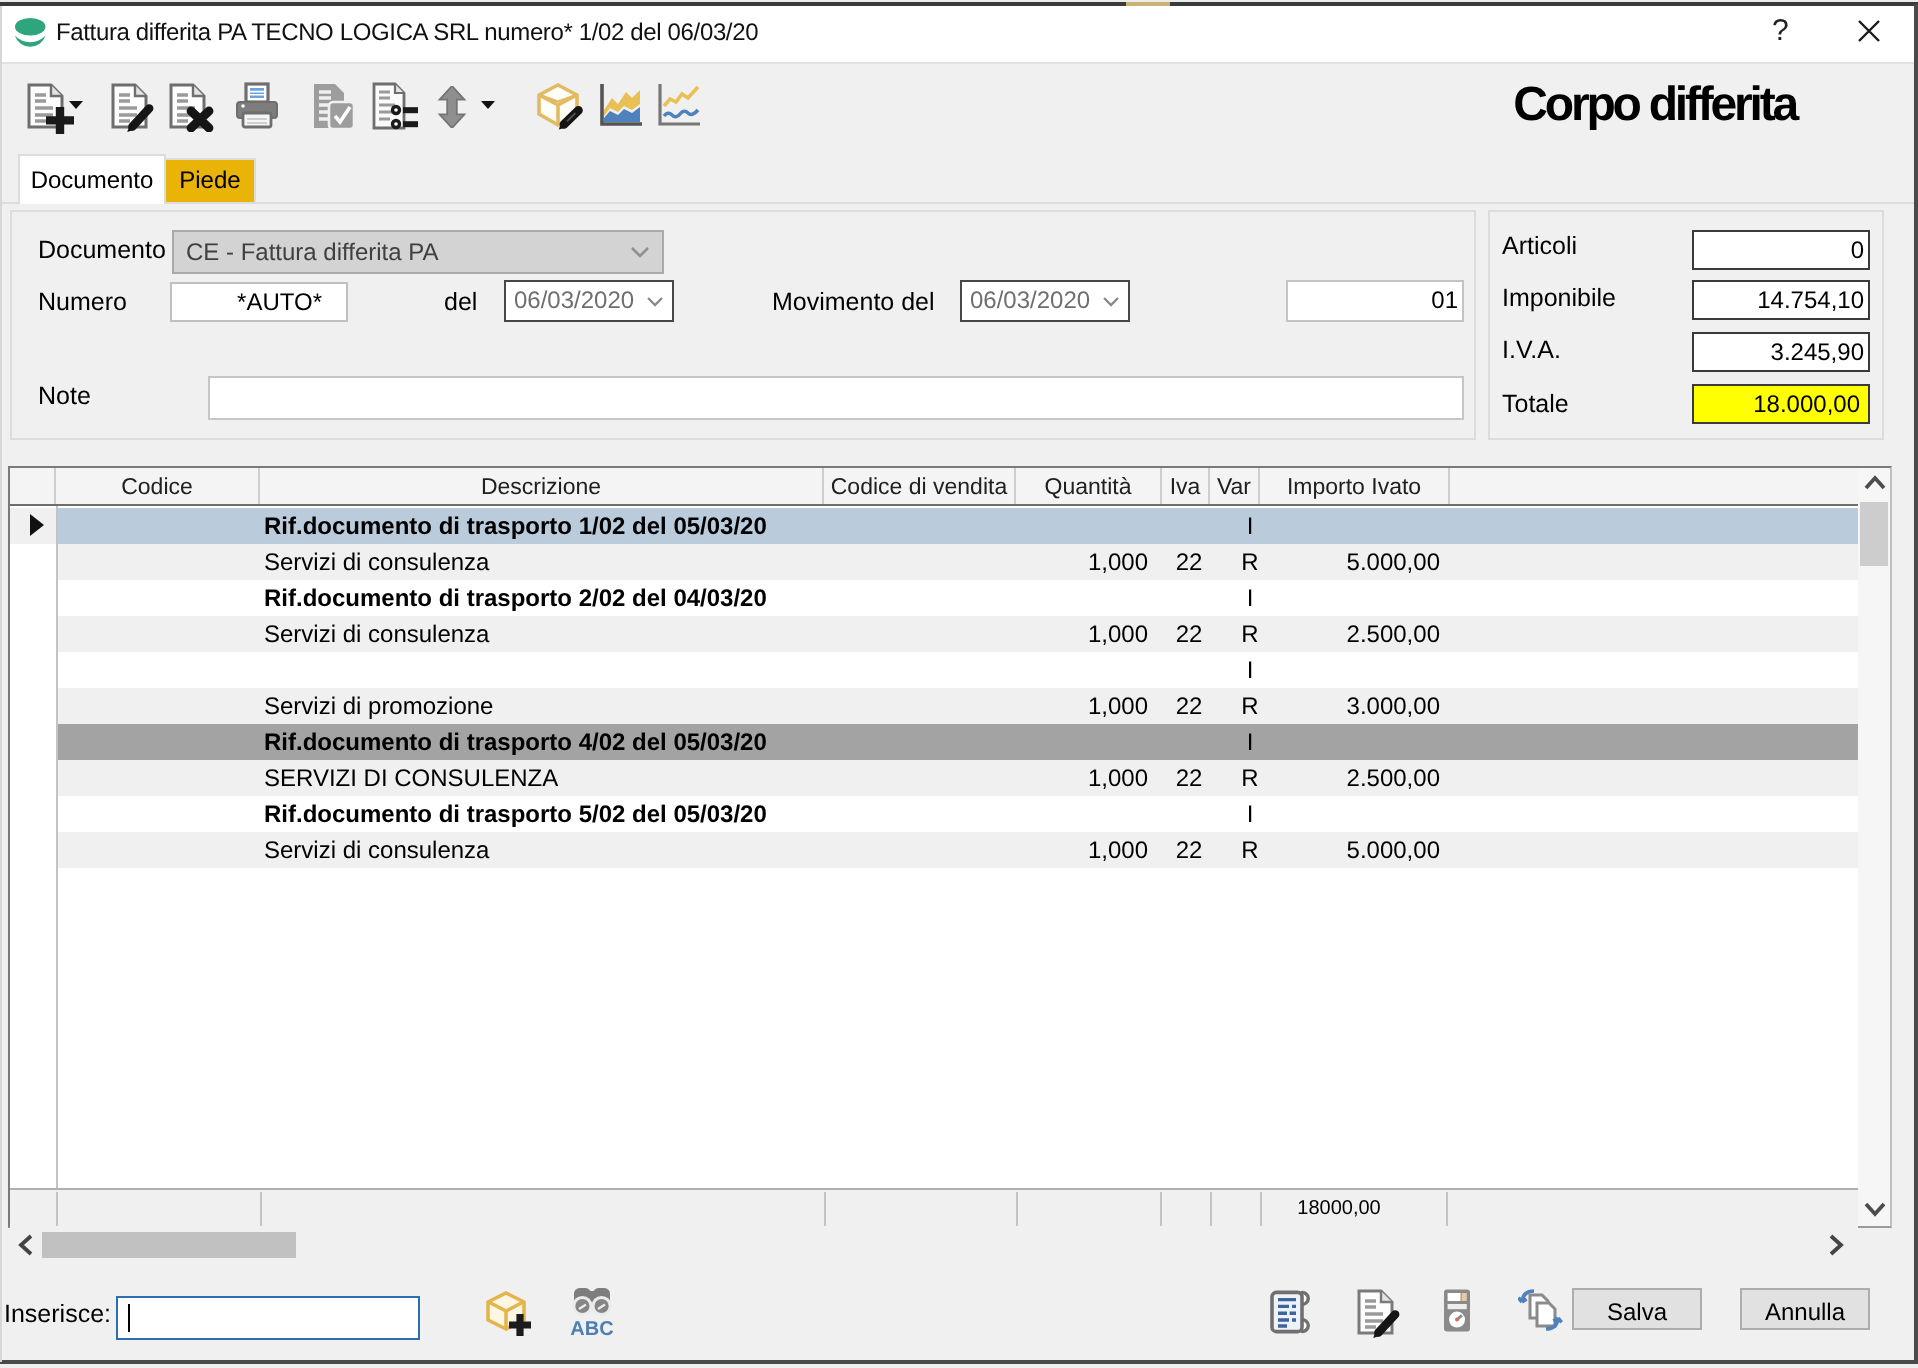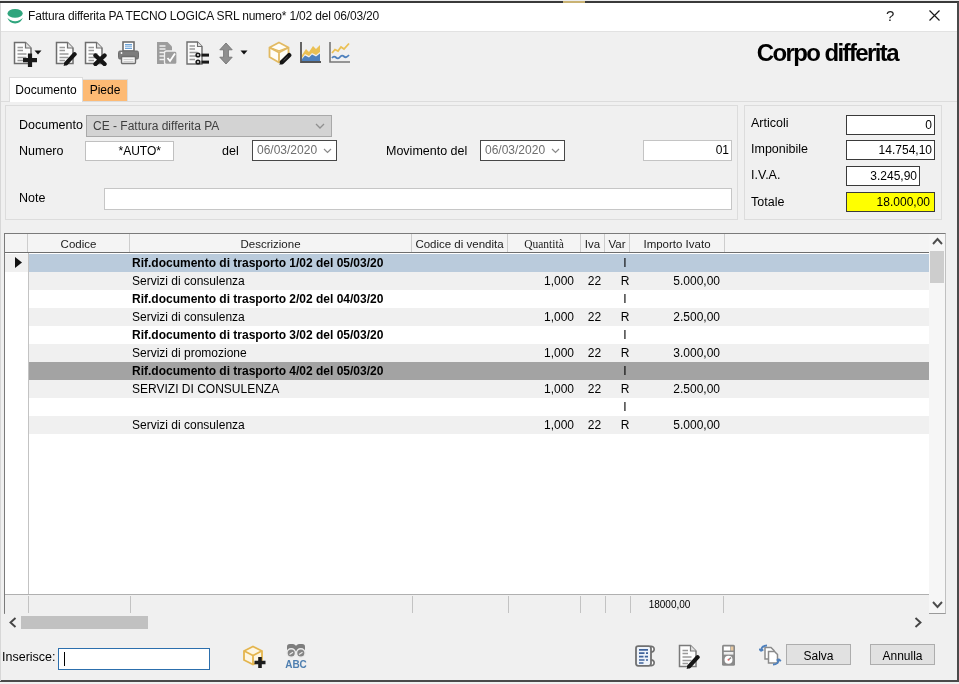--- a/index.html
+++ b/index.html
@@ -100,21 +100,21 @@
     </svg>
     <svg class="abs" style="left:328px;top:9px;" width="23" height="23" viewBox="0 0 23 23">
       <path d="M2 1 V21 H22" stroke="#777" stroke-width="1.6" fill="none"></path>
       <path d="M4 12 L7 8.5 L10 10 L13 6 L16 8 L21 2.5" stroke="#eac055" stroke-width="1.8" fill="none"></path>
       <path d="M4 17 Q6 14.5 8 16.5 Q10 18.5 12 16 Q14 13.5 16 15.5 Q18 17.5 21 14" stroke="#4f81bd" stroke-width="1.8" fill="none"></path>
     </svg>
   </div>
 <div class="abs" style="right:61px;top:39px;font-size:24px;font-weight:bold;color:#000;letter-spacing:-1.6px;">Corpo differita</div>
 
 <div class="abs" style="left:9px;top:77px;width:74px;height:25px;background:#fff;border:1px solid #dcdcdc;border-bottom:none;font-size:12px;text-align:center;line-height:24px;">Documento</div>
-<div class="abs" style="left:83px;top:79px;width:45px;height:22px;background:#fdba74;border:1px solid #dcdcdc;border-bottom:none;border-left:none;font-size:12px;text-align:center;line-height:21px;">Piede</div>
+<div class="abs" style="left:83px;top:79px;width:45px;height:22px;background:#eab308;border:1px solid #dcdcdc;border-bottom:none;border-left:none;font-size:12px;text-align:center;line-height:21px;">Piede</div>
 <div class="abs" style="left:1px;top:101px;width:956px;height:1px;background:#dcdcdc;"></div>
 <div class="abs" style="left:10px;top:101px;width:72px;height:1px;background:#fff;"></div>
 
 <div class="abs" style="left:5px;top:105px;width:733px;height:115px;border:1px solid #dcdcdc;"></div>
 <div class="abs" style="left:744px;top:105px;width:198px;height:115px;border:1px solid #dcdcdc;"></div>
 
 <div class="flbl" style="left:19px;top:118px;">Documento</div>
 <div class="abs" style="left:86px;top:115px;width:246px;height:22px;background:#d3d3d3;border:1px solid #a9a9a9;">
   <div style="font-size:12px;color:#3f3f3f;line-height:20px;padding-left:6px;">CE - Fattura differita PA</div>
   <svg style="position:absolute;right:6px;top:7px;" width="10" height="7" viewBox="0 0 10 7">
@@ -139,32 +139,32 @@
 </div>
 <div class="inp" style="left:643px;top:140px;width:89px;height:21px;border-color:#c4c4c4;text-align:right;line-height:19px;padding-right:2px;">01</div>
 <div class="flbl" style="left:19px;top:191px;">Note</div>
 <div class="inp" style="left:104px;top:188px;width:628px;height:22px;border-color:#c6c6c6;"></div>
 
 <div class="flbl" style="left:751px;top:116px;">Articoli</div>
 <div class="inp" style="left:846px;top:115px;width:89px;height:20px;border-color:#3a3a3a;text-align:right;line-height:18px;padding-right:2px;">0</div>
 <div class="flbl" style="left:751px;top:142px;">Imponibile</div>
 <div class="inp" style="left:846px;top:140px;width:89px;height:20px;border-color:#3a3a3a;text-align:right;line-height:18px;padding-right:2px;">14.754,10</div>
 <div class="flbl" style="left:751px;top:168px;">I.V.A.</div>
-<div class="inp" style="left:846px;top:166px;width:74px;height:20px;border-color:#3a3a3a;text-align:right;line-height:18px;padding-right:2px;">3.245,90</div>
+<div class="inp" style="left:846px;top:166px;width:89px;height:20px;border-color:#3a3a3a;text-align:right;line-height:18px;padding-right:2px;">3.245,90</div>
 <div class="flbl" style="left:751px;top:195px;">Totale</div>
 <div class="inp" style="left:846px;top:192px;width:89px;height:20px;border-color:#3a3a3a;background:#ffff00;text-align:right;line-height:18px;padding-right:4px;">18.000,00</div>
 
 <div id="grid" class="abs" style="left:4px;top:233px;width:942px;height:381px;background:#fff;border:1px solid #7a7a7a;border-right:1px solid #c0c0c0;border-bottom:1px solid #9a9a9a;">
 
   <div class="abs" style="left:0;top:0;width:924px;height:19px;background:#f4f4f4;border-bottom:1px solid #6e6e6e;">
     <div class="hdrcell" style="left:0;width:23px;"></div>
     <div class="hdrcell" style="left:23px;width:102px;">Codice</div>
     <div class="hdrcell" style="left:125px;width:282px;">Descrizione</div>
     <div class="hdrcell" style="left:407px;width:96px;">Codice di vendita</div>
-    <div class="hdrcell" style="left:503px;width:73px;font-family:Liberation Serif, serif;">Quantità</div>
+    <div class="hdrcell" style="left:503px;width:73px;">Quantità</div>
     <div class="hdrcell" style="left:576px;width:24px;">Iva</div>
     <div class="hdrcell" style="left:600px;width:25px;">Var</div>
     <div class="hdrcell" style="left:625px;width:95px;">Importo Ivato</div>
   </div>
 
   <div class="abs" style="left:23px;top:19px;width:1px;height:341px;background:#c3c3c3;"></div>
   <div id="rows" class="abs" style="left:0;top:20px;width:924px;">
       <div class="row" style="top:0px;background:#bacbdc;font-weight:bold;">
         <div class="cell" style="left:103px;">Rif.documento di trasporto 1/02 del 05/03/20</div>
         <div class="cell" style="left:571px;width:50px;text-align:center;font-weight:normal;">I</div>
@@ -181,21 +181,20 @@
         <div class="cell" style="left:571px;width:50px;text-align:center;font-weight:normal;">I</div>
       </div>
       <div class="row" style="top:54px;background:#f0f0f0;">
         <div class="cell" style="left:103px;">Servizi di consulenza</div>
         <div class="cell" style="left:478px;width:67px;text-align:right;">1,000</div>
         <div class="cell" style="left:541px;width:49px;text-align:center;">22</div>
         <div class="cell" style="left:571px;width:50px;text-align:center;">R</div>
         <div class="cell" style="left:600px;width:91px;text-align:right;">2.500,00</div>
       </div>
       <div class="row" style="top:72px;background:#ffffff;font-weight:bold;">
-        <div class="cell" style="left:103px;">Rif.documento di trasporto 3/02 del 05/03/20</div>
         <div class="cell" style="left:571px;width:50px;text-align:center;font-weight:normal;">I</div>
       </div>
       <div class="row" style="top:90px;background:#f0f0f0;">
         <div class="cell" style="left:103px;">Servizi di promozione</div>
         <div class="cell" style="left:478px;width:67px;text-align:right;">1,000</div>
         <div class="cell" style="left:541px;width:49px;text-align:center;">22</div>
         <div class="cell" style="left:571px;width:50px;text-align:center;">R</div>
         <div class="cell" style="left:600px;width:91px;text-align:right;">3.000,00</div>
       </div>
       <div class="row" style="top:108px;background:#a3a3a3;font-weight:bold;">
@@ -203,20 +202,21 @@
         <div class="cell" style="left:571px;width:50px;text-align:center;font-weight:normal;">I</div>
       </div>
       <div class="row" style="top:126px;background:#f0f0f0;">
         <div class="cell" style="left:103px;">SERVIZI DI CONSULENZA</div>
         <div class="cell" style="left:478px;width:67px;text-align:right;">1,000</div>
         <div class="cell" style="left:541px;width:49px;text-align:center;">22</div>
         <div class="cell" style="left:571px;width:50px;text-align:center;">R</div>
         <div class="cell" style="left:600px;width:91px;text-align:right;">2.500,00</div>
       </div>
       <div class="row" style="top:144px;background:#ffffff;font-weight:bold;">
+        <div class="cell" style="left:103px;">Rif.documento di trasporto 5/02 del 05/03/20</div>
         <div class="cell" style="left:571px;width:50px;text-align:center;font-weight:normal;">I</div>
       </div>
       <div class="row" style="top:162px;background:#f0f0f0;">
         <div class="cell" style="left:103px;">Servizi di consulenza</div>
         <div class="cell" style="left:478px;width:67px;text-align:right;">1,000</div>
         <div class="cell" style="left:541px;width:49px;text-align:center;">22</div>
         <div class="cell" style="left:571px;width:50px;text-align:center;">R</div>
         <div class="cell" style="left:600px;width:91px;text-align:right;">5.000,00</div>
       </div>
     </div>

